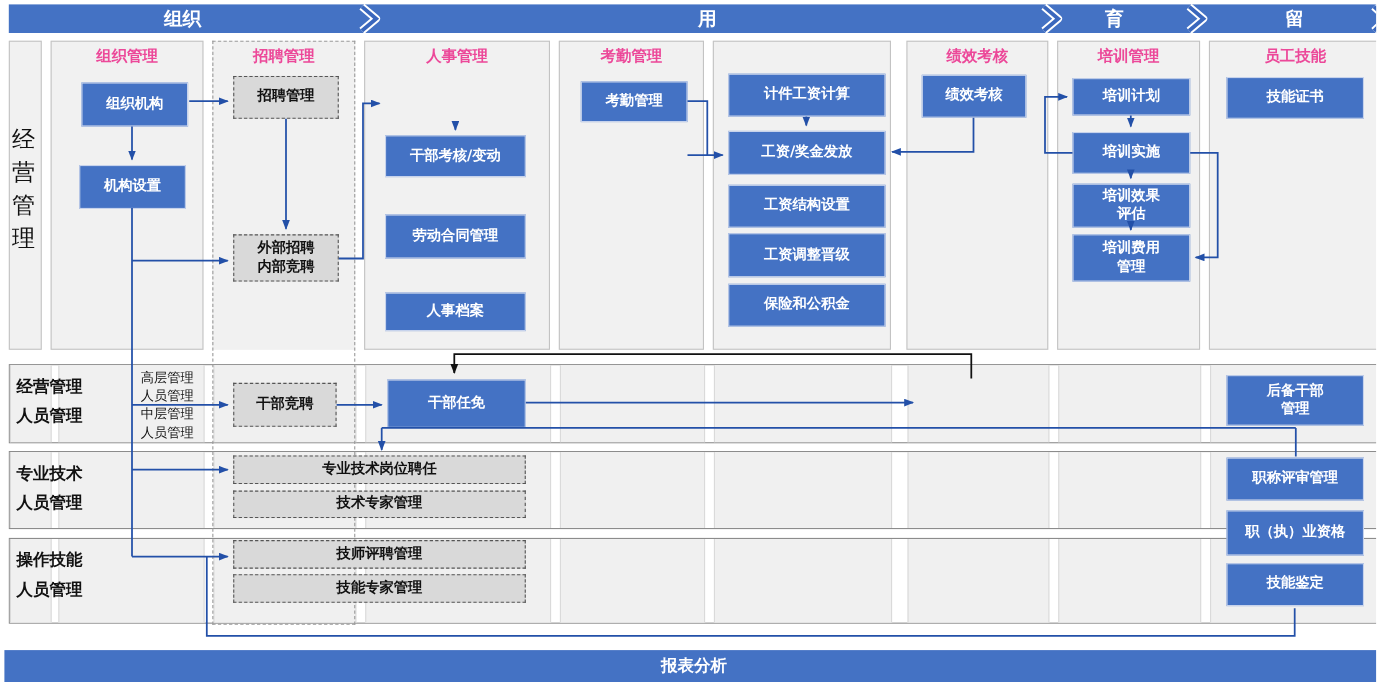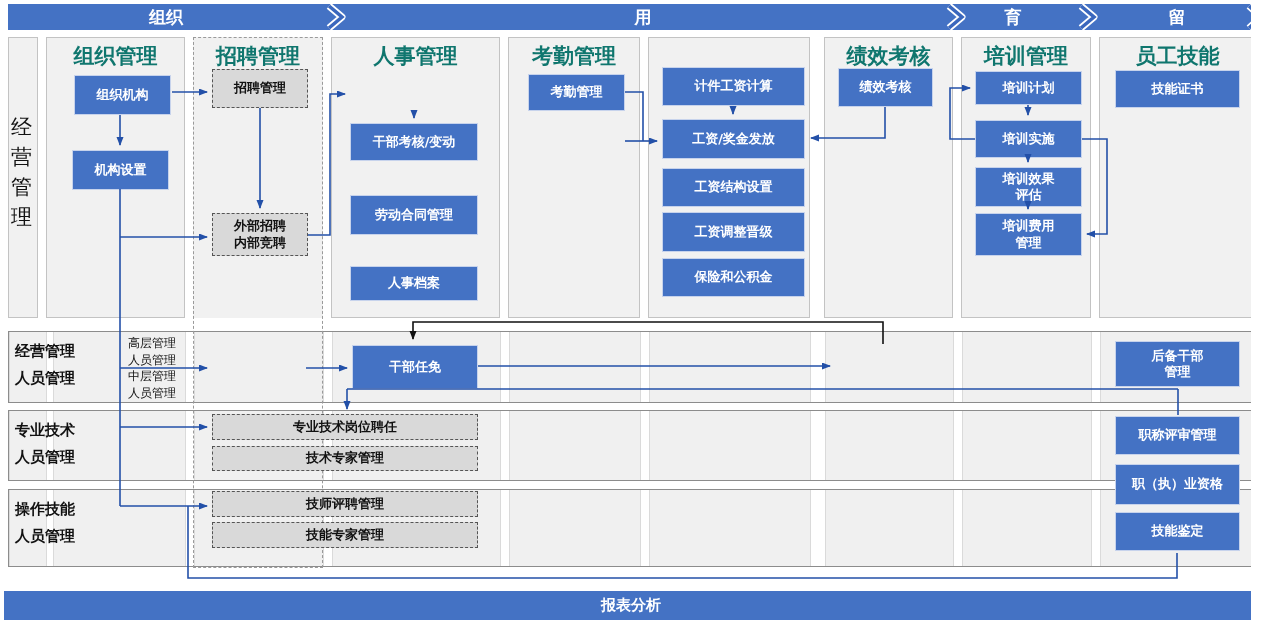--- a/index.html
+++ b/index.html
@@ -5,21 +5,21 @@
   html,body{margin:0;padding:0;background:#fff;}
   *{box-sizing:border-box;}
   .canvas{position:relative;width:1251px;height:624px;background:#fff;overflow:hidden;
           font-family:"DejaVu Sans","Liberation Sans",sans-serif;}
   
   .banner{position:absolute;left:8px;top:4px;width:1250px;height:26px;background:#4472C4;}
   .blabel{position:absolute;top:4px;height:26px;width:140px;display:flex;align-items:center;
           justify-content:center;color:#fff;font-weight:bold;font-size:17px;z-index:6;}
   
   .panel{position:absolute;top:37px;height:281px;background:#f1f1f1;border:1px solid #c3c3c3;}
-  .colhead{position:absolute;top:42px;height:20px;font-weight:bold;font-size:21px;color:#0f766e;
+  .colhead{position:absolute;top:42px;height:20px;font-weight:bold;font-size:14px;color:#ec4899;
            text-align:center;z-index:4;}
   .vlabel{position:absolute;left:11px;top:112px;width:24px;font-size:21px;line-height:30px;
           color:#111;word-break:break-all;z-index:4;}
   
   .row{position:absolute;left:8px;width:1246px;background:#fff;border:1px solid #8c8c8c;}
   .st{position:absolute;top:0;bottom:0;background:#f0f0f0;border-left:1px solid #dadada;border-right:1px solid #dadada;}
   .s0{left:0;width:38px}.s1{left:44px;width:133px}.s2{left:185px;width:130px}
   .s3{left:323px;width:169px}.s4{left:500px;width:132px}.s5{left:640px;width:162px}
   .s6{left:816px;width:129px}.s7{left:953px;width:130px}.s8{left:1091px;width:155px}
   .rowlabel{position:absolute;left:6px;top:6px;font-weight:bold;font-size:15px;line-height:27px;
@@ -141,20 +141,21 @@
   <div class="bx" style="left:352px;top:345px;width:126px;height:44px">干部任免</div>
   <div class="bx" style="left:1115px;top:341px;width:125px;height:46px">后备干部
 管理</div>
   <div class="bx" style="left:1115px;top:416px;width:125px;height:39px">职称评审管理</div>
   <div class="bx" style="left:1115px;top:464px;width:125px;height:41px">职（执）业资格</div>
   <div class="bx" style="left:1115px;top:512px;width:125px;height:39px">技能鉴定</div>
 
   <div class="gbx" style="left:212px;top:69px;width:96px;height:39px">招聘管理</div>
   <div class="gbx" style="left:212px;top:213px;width:96px;height:43px">外部招聘
 内部竞聘</div>
+  <div class="gbx" style="left:212px;top:348px;width:94px;height:40px">干部竞聘</div>
   <div class="gbx" style="left:212px;top:414px;width:266px;height:26px">专业技术岗位聘任</div>
   <div class="gbx" style="left:212px;top:446px;width:266px;height:25px">技术专家管理</div>
   <div class="gbx" style="left:212px;top:491px;width:266px;height:26px">技师评聘管理</div>
   <div class="gbx" style="left:212px;top:522px;width:266px;height:26px">技能专家管理</div>
 
   <svg class="wires" width="1262" height="624">
     <defs>
       <marker id="ab" markerWidth="10" markerHeight="8" refX="8" refY="3.5" orient="auto" markerUnits="userSpaceOnUse">
         <path d="M0,0 L9,3.5 L0,7 Z" fill="#2350A8"></path>
       </marker>

